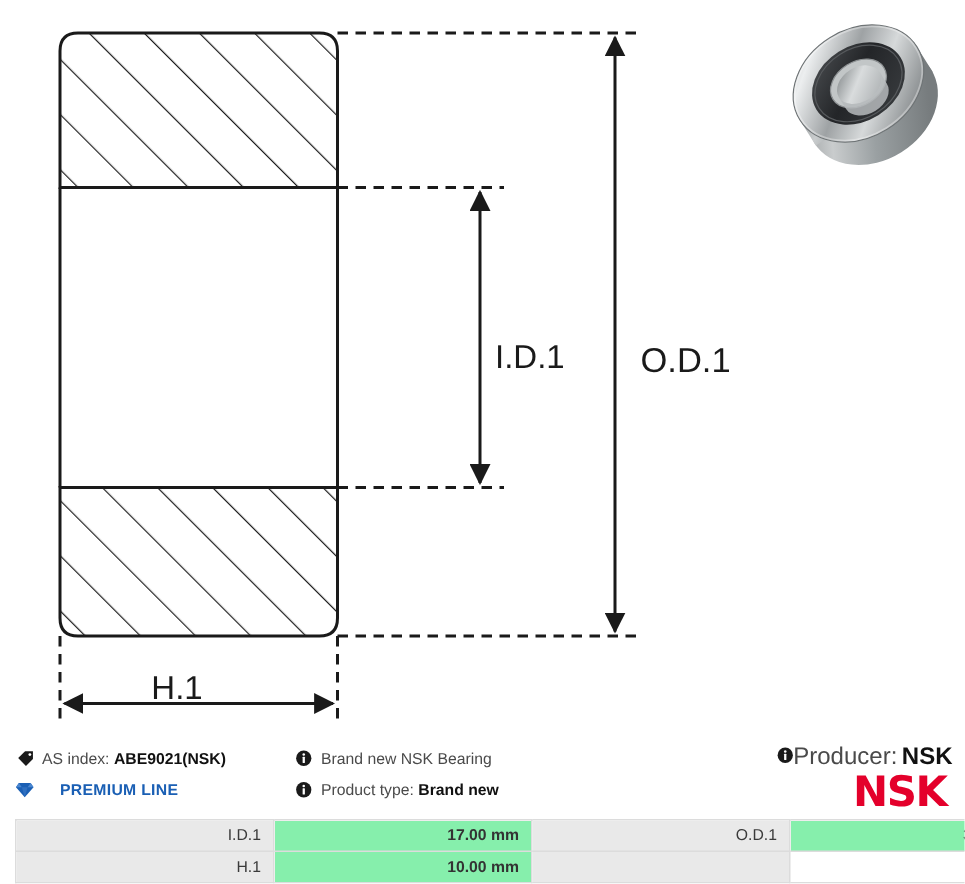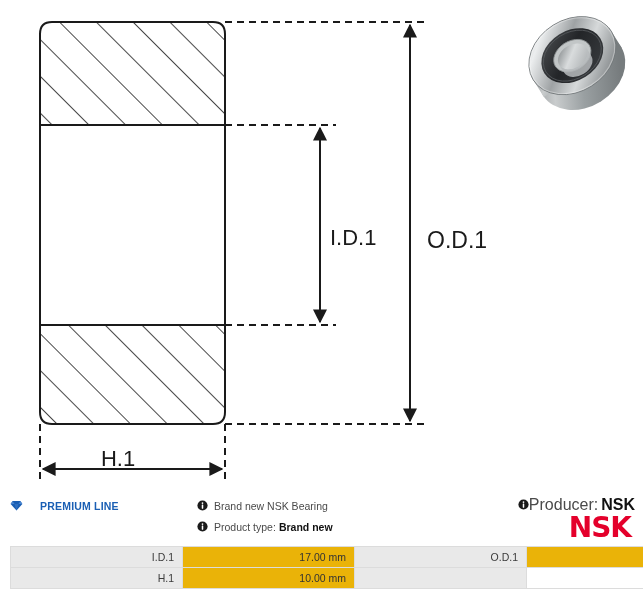--- a/index.html
+++ b/index.html
@@ -118,22 +118,23 @@
     color: #333333;
     white-space: nowrap;
     overflow: hidden;
   }
   #spec-table td.key {
     background: #e9e9e9;
     color: #3a3a3a;
     width: 155px;
   }
   #spec-table td.val {
-    background: #eab308;
+    background: #86efac;
     width: 155px;
+    font-weight: bold;
   }
   #spec-table td.empty-key { background: #e9e9e9; }
   #spec-table td.empty-val { background: #ffffff; }
 </style>
 </head>
 <body>
 
 <div id="drawing-area">
   <svg id="drawing-svg" width="643" height="492" viewBox="0 0 643 492">
     <defs>
@@ -237,20 +238,30 @@
       </g>
     </g>
   </svg>
 </div>
 
 <div id="info-bar">
 
   <div class="info-col c1">
     <div class="info-row">
       <span class="ico">
+        <svg width="12" height="12" viewBox="0 0 16 16">
+          <path d="M1.5 7.2 L7.6 1.2 L14.6 1.2 L14.6 8.0 L8.4 14.2 Z" fill="#1a1a1a"></path>
+          <circle cx="11.9" cy="4.1" r="1.25" fill="#ffffff"></circle>
+        </svg>
+      </span>
+      <span class="info-label">AS index:</span>
+      <span class="info-strong">ABE9021(NSK)</span>
+    </div>
+    <div class="info-row">
+      <span class="ico">
         <svg width="13" height="13" viewBox="0 0 16 16">
           <path d="M3.2 2.4 L12.8 2.4 L15.2 6.0 L8 14.2 L0.8 6.0 Z" fill="#1a5fb4"></path>
           <path d="M3.2 2.4 L5.6 6.0 L0.8 6.0 Z" fill="#4a86d0"></path>
           <path d="M12.8 2.4 L10.4 6.0 L15.2 6.0 Z" fill="#4a86d0"></path>
           <path d="M5.6 6.0 L10.4 6.0 L8 14.2 Z" fill="#2f6fc0"></path>
         </svg>
       </span>
       <span class="premium-text">PREMIUM LINE</span>
     </div>
   </div>

